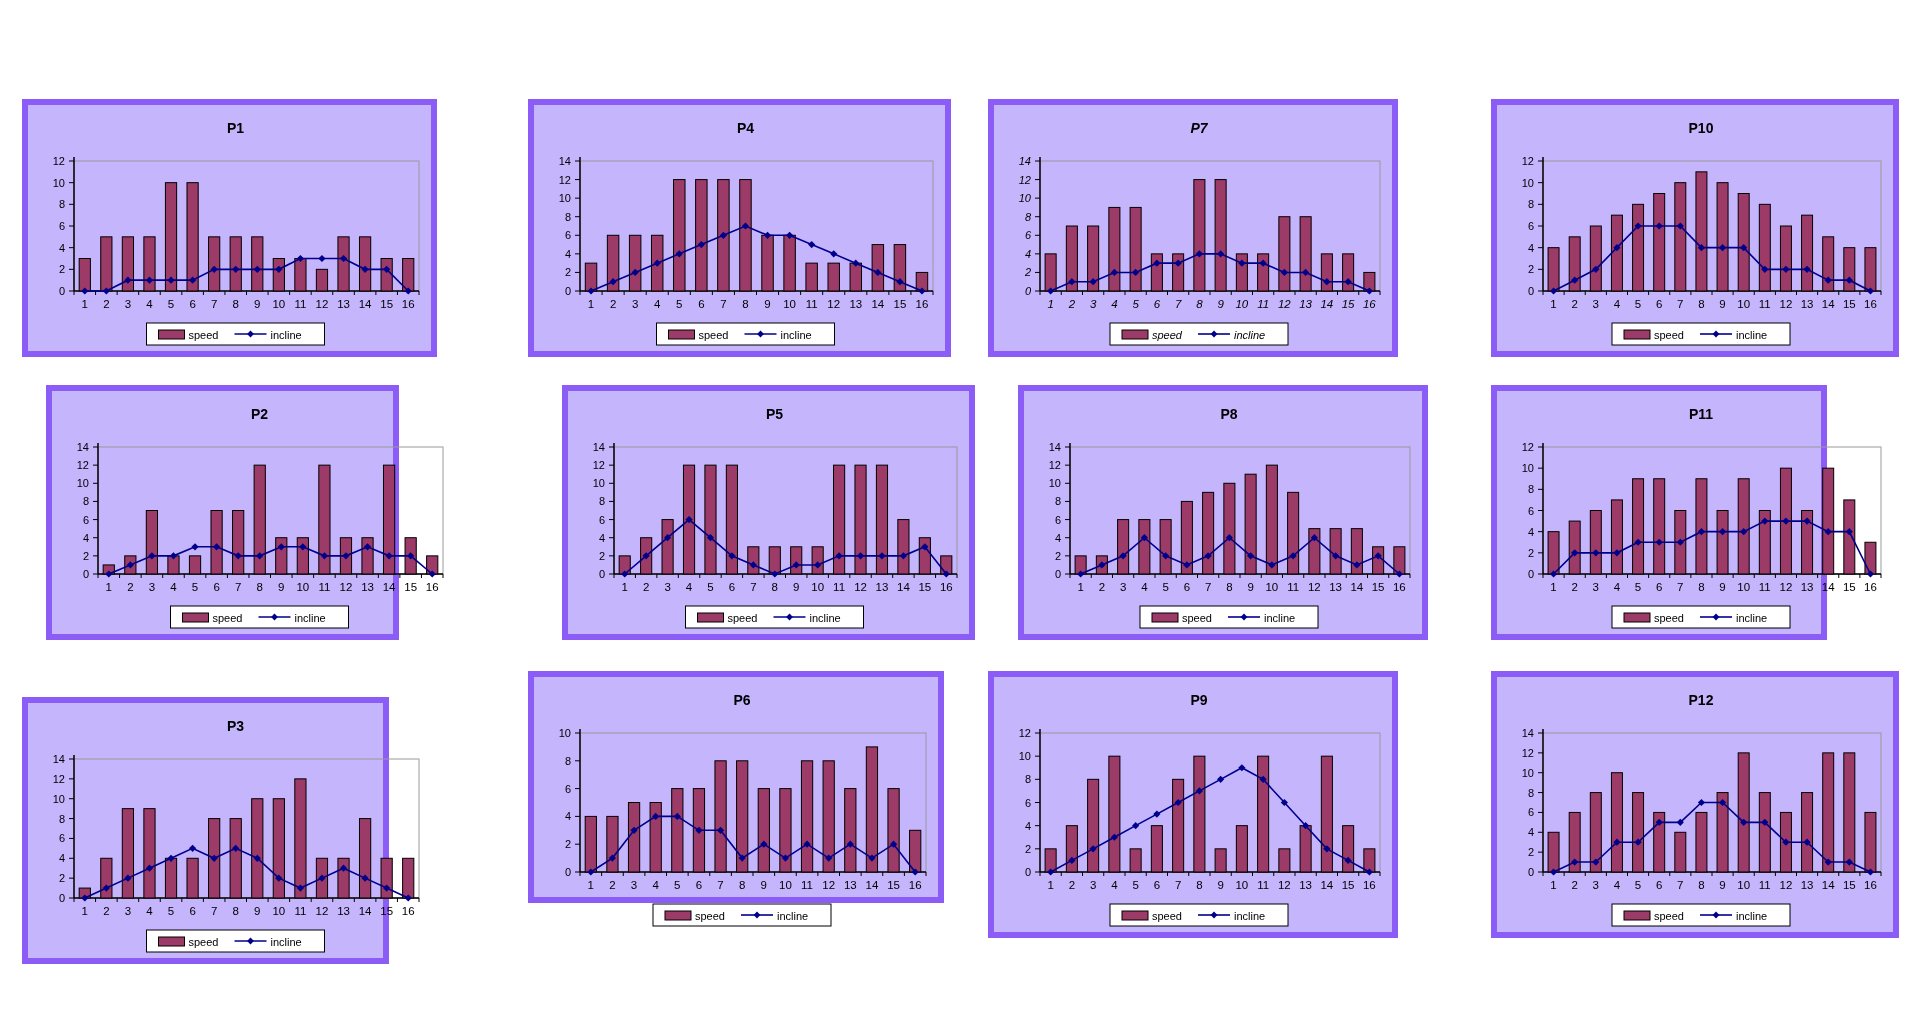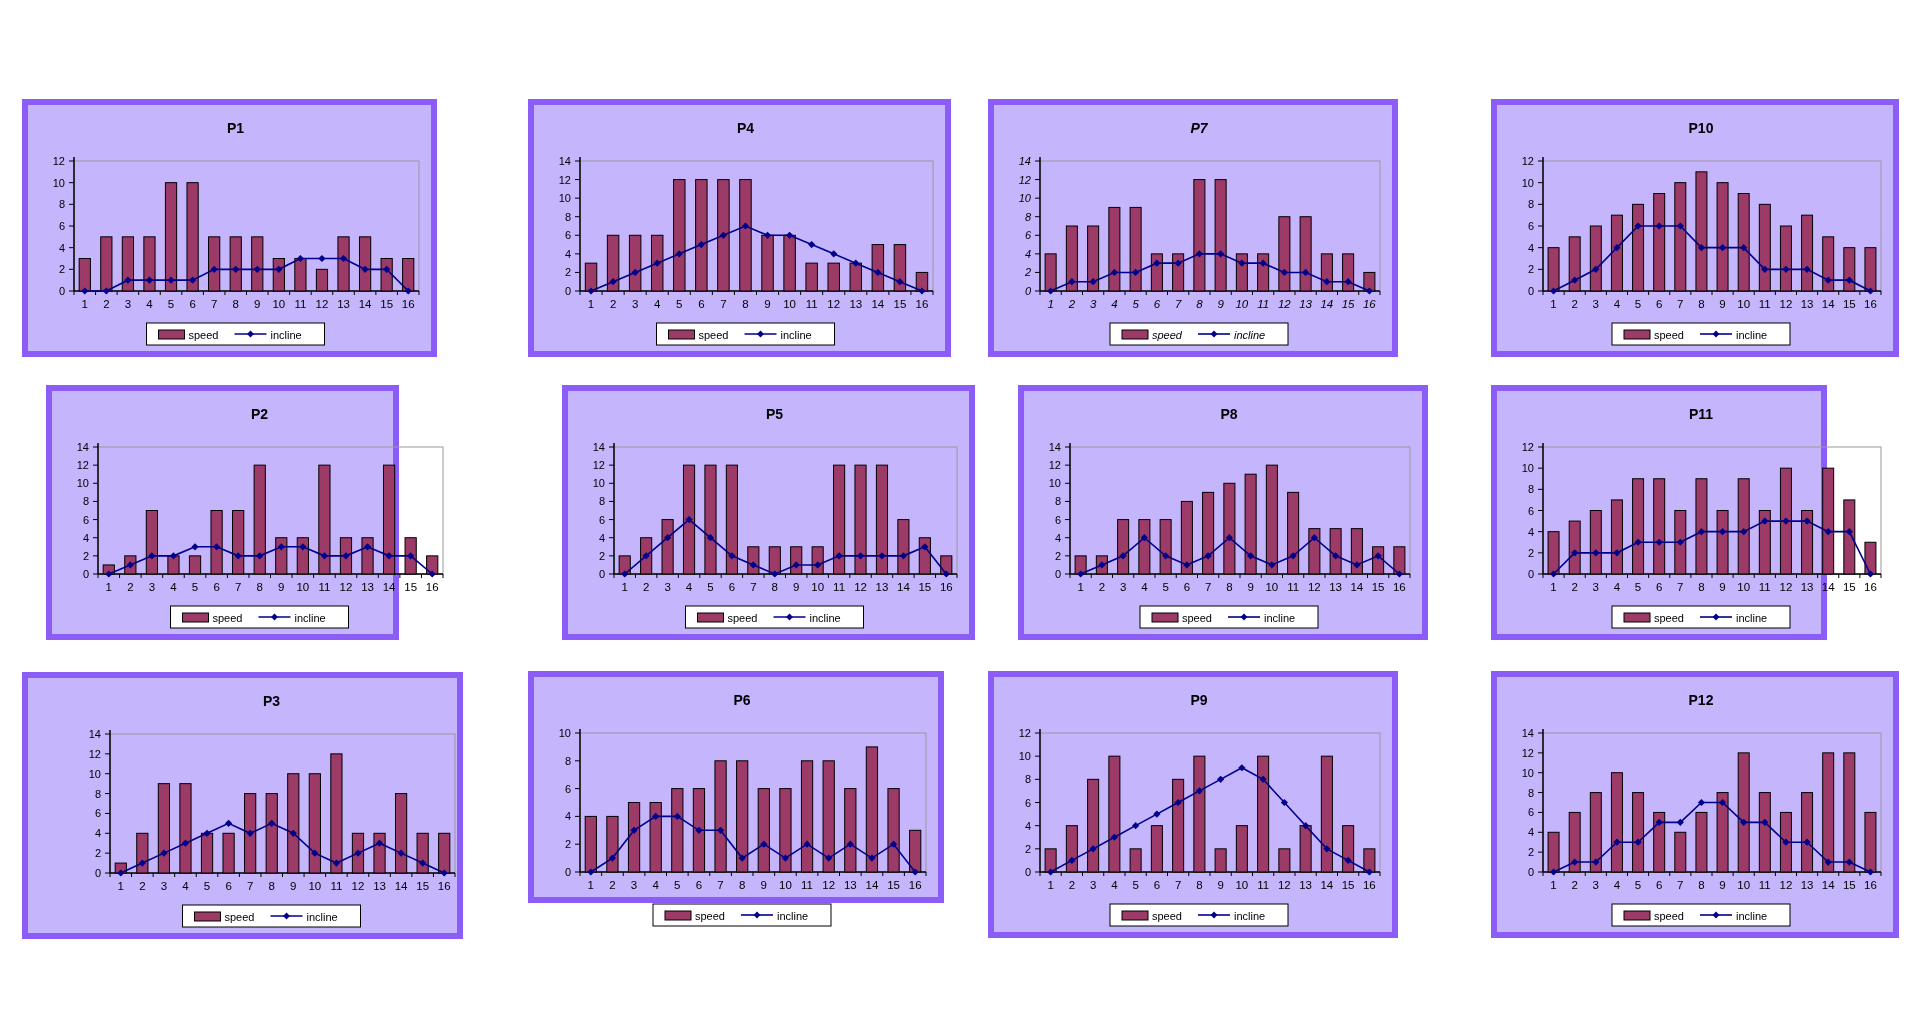--- a/index.html
+++ b/index.html
@@ -199,21 +199,21 @@
         <g>
           <rect x="118.5" y="215" width="178" height="22" fill="#ffffff" stroke="#000000" stroke-width="1"></rect>
           <rect x="130.5" y="222" width="26" height="9" fill="#9c3a68" stroke="#000000" stroke-width="1"></rect>
           <text x="160.5" y="230.5" text-anchor="start" font-size="11" font-family="&quot;Liberation Sans&quot;, sans-serif" font-weight="normal">speed</text>
           <line x1="206.5" y1="226" x2="238.5" y2="226" stroke="#00008b" stroke-width="1.6"></line>
           <path d="M 222.5 222.6 L 225.9 226 L 222.5 229.4 L 219.1 226 Z" fill="#00008b"></path>
           <text x="242.5" y="230.5" text-anchor="start" font-size="11" font-family="&quot;Liberation Sans&quot;, sans-serif" font-weight="normal">incline</text>
         </g>
       </svg>
     </div>
-    <div class="chart" style="left: 22px; top: 672px; width: 441px; height: 267px; padding-left: 36px;">
+    <div class="chart" style="left: 22px; top: 697px; width: 367px; height: 267px;">
       <svg width="415" height="267" viewBox="0 0 415 267">
         <text x="207.5" y="28" text-anchor="middle" font-size="14" font-family="&quot;Liberation Sans&quot;, sans-serif" font-weight="bold">P3</text>
         <rect x="46" y="56" width="345" height="139" fill="none" stroke="#9a9a9a" stroke-width="1"></rect>
         <line x1="46" y1="52" x2="46" y2="195" stroke="#000000" stroke-width="1.5"></line>
         <line x1="46" y1="195" x2="391" y2="195" stroke="#000000" stroke-width="1.5"></line>
         <line x1="41" y1="195" x2="46" y2="195" stroke="#000000" stroke-width="1"></line>
         <text x="37" y="199" text-anchor="end" font-size="11" font-family="&quot;Liberation Sans&quot;, sans-serif" font-weight="normal">0</text>
         <line x1="41" y1="175.14285714285714" x2="46" y2="175.14285714285714" stroke="#000000" stroke-width="1"></line>
         <text x="37" y="179.14285714285714" text-anchor="end" font-size="11" font-family="&quot;Liberation Sans&quot;, sans-serif" font-weight="normal">2</text>
         <line x1="41" y1="155.28571428571428" x2="46" y2="155.28571428571428" stroke="#000000" stroke-width="1"></line>

